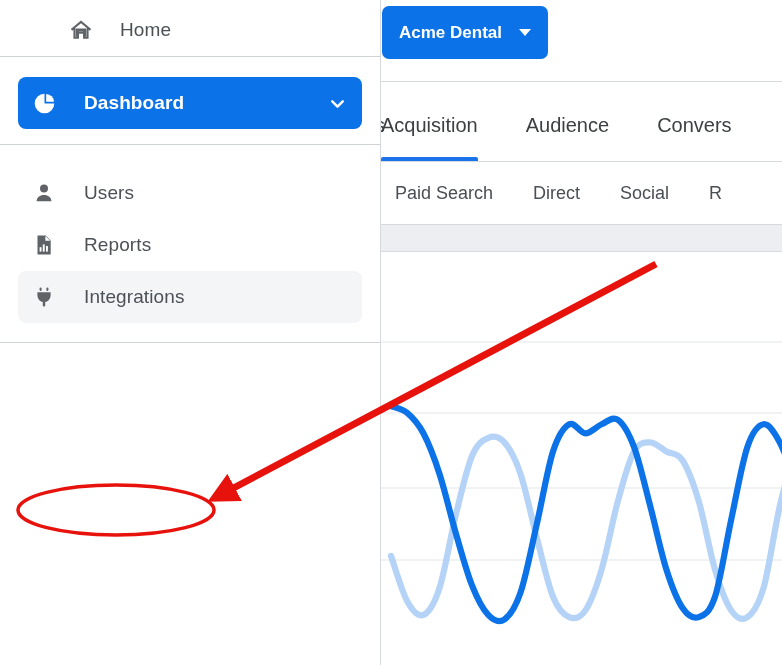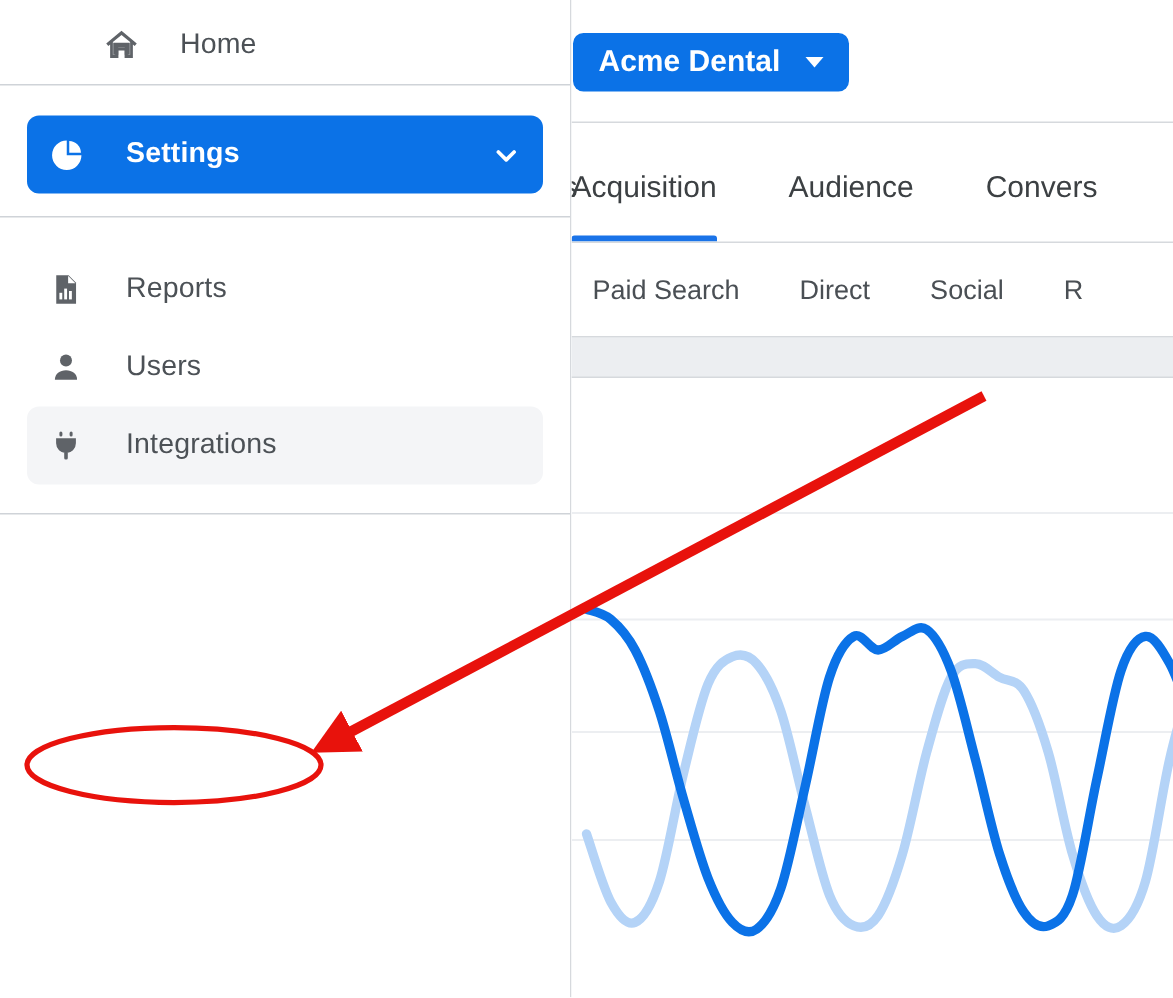--- a/index.html
+++ b/index.html
@@ -100,29 +100,29 @@
   }
   #topbar {
     position: relative;
     height: 82px;
     border-bottom: 1px solid #d6d9dd;
     box-sizing: border-box;
   }
   #org-button {
     position: absolute;
     left: 1px;
-    top: 22px;
-    height: 39px;
+    top: 6px;
+    height: 53px;
     background: #0b72e7;
     border-radius: 7px;
     display: flex;
     align-items: center;
     padding: 0 17px;
     color: #fff;
-    font-size: 20px;
+    font-size: 17px;
     font-weight: bold;
     cursor: pointer;
     white-space: nowrap;
   }
   #org-button .caret {
     margin-left: 17px;
     width: 0; height: 0;
     border-left: 6px solid transparent;
     border-right: 6px solid transparent;
     border-top: 7px solid #fff;
@@ -238,53 +238,53 @@
 
 
       <div class="nav-item active">
         <span class="ico">
           <svg width="25" height="25" viewBox="0 0 24 24" fill="currentColor">
             <path d="M11.1 3.2a9 9 0 1 0 9.7 9.7h-9.7V3.2z" opacity="0"></path>
             <path d="M12 2.6a9.4 9.4 0 1 0 9.4 9.4H12V2.6z"></path>
             <path d="M13.6 2.9v7.5h7.5a7.7 7.7 0 0 0-7.5-7.5z"></path>
           </svg>
         </span>
-        <span class="label">Settings</span>
+        <span class="label">Dashboard</span>
         <span class="chev">
           <svg width="21" height="21" viewBox="0 0 24 24" fill="none" stroke="currentColor" stroke-width="2.8" stroke-linecap="round" stroke-linejoin="round">
             <polyline points="6,9.5 12,15.5 18,9.5"></polyline>
           </svg>
         </span>
       </div>
     </div>
 
     <div class="nav-divider" style="margin-top:15px;"></div>
 
     <div class="nav-group" style="padding-top:22px;">
+      <div class="nav-item">
+        <span class="ico">
+          <svg width="24" height="24" viewBox="0 0 24 24" fill="currentColor">
+            <circle cx="12" cy="7.4" r="4"></circle>
+            <path d="M4.6 20.2c0-4 3.3-6.3 7.4-6.3s7.4 2.3 7.4 6.3H4.6z"></path>
+          </svg>
+        </span>
+        <span class="label">Users</span>
+      </div>
+
       <div class="nav-item">
         <span class="ico">
           <svg width="24" height="24" viewBox="0 0 24 24" fill="currentColor">
             <path d="M5.5 2.5h8.2l5 5v14H5.5v-19z"></path>
             <path d="M13.4 2.9v4.9h4.9" fill="#ffffff"></path>
             <rect x="7.6" y="14.2" width="1.9" height="4.4" fill="#ffffff"></rect>
             <rect x="10.8" y="11.4" width="1.9" height="7.2" fill="#ffffff"></rect>
             <rect x="14" y="13" width="1.9" height="5.6" fill="#ffffff"></rect>
           </svg>
         </span>
         <span class="label">Reports</span>
-      </div>
-
-      <div class="nav-item">
-        <span class="ico">
-          <svg width="24" height="24" viewBox="0 0 24 24" fill="currentColor">
-            <circle cx="12" cy="7.4" r="4"></circle>
-            <path d="M4.6 20.2c0-4 3.3-6.3 7.4-6.3s7.4 2.3 7.4 6.3H4.6z"></path>
-          </svg>
-        </span>
-        <span class="label">Users</span>
       </div>
 
       <div class="nav-item highlight">
         <span class="ico">
           <svg width="24" height="24" viewBox="0 0 24 24" fill="currentColor">
             <rect x="7.6" y="2.6" width="2" height="3.4" rx="1"></rect>
             <rect x="14.4" y="2.6" width="2" height="3.4" rx="1"></rect>
             <path d="M5.4 7.2h13.2v3.3a6.6 6.6 0 0 1-6.6 6.6 6.6 6.6 0 0 1-6.6-6.6V7.2z"></path>
             <rect x="10.8" y="16.4" width="2.4" height="5" rx="1"></rect>
           </svg>

